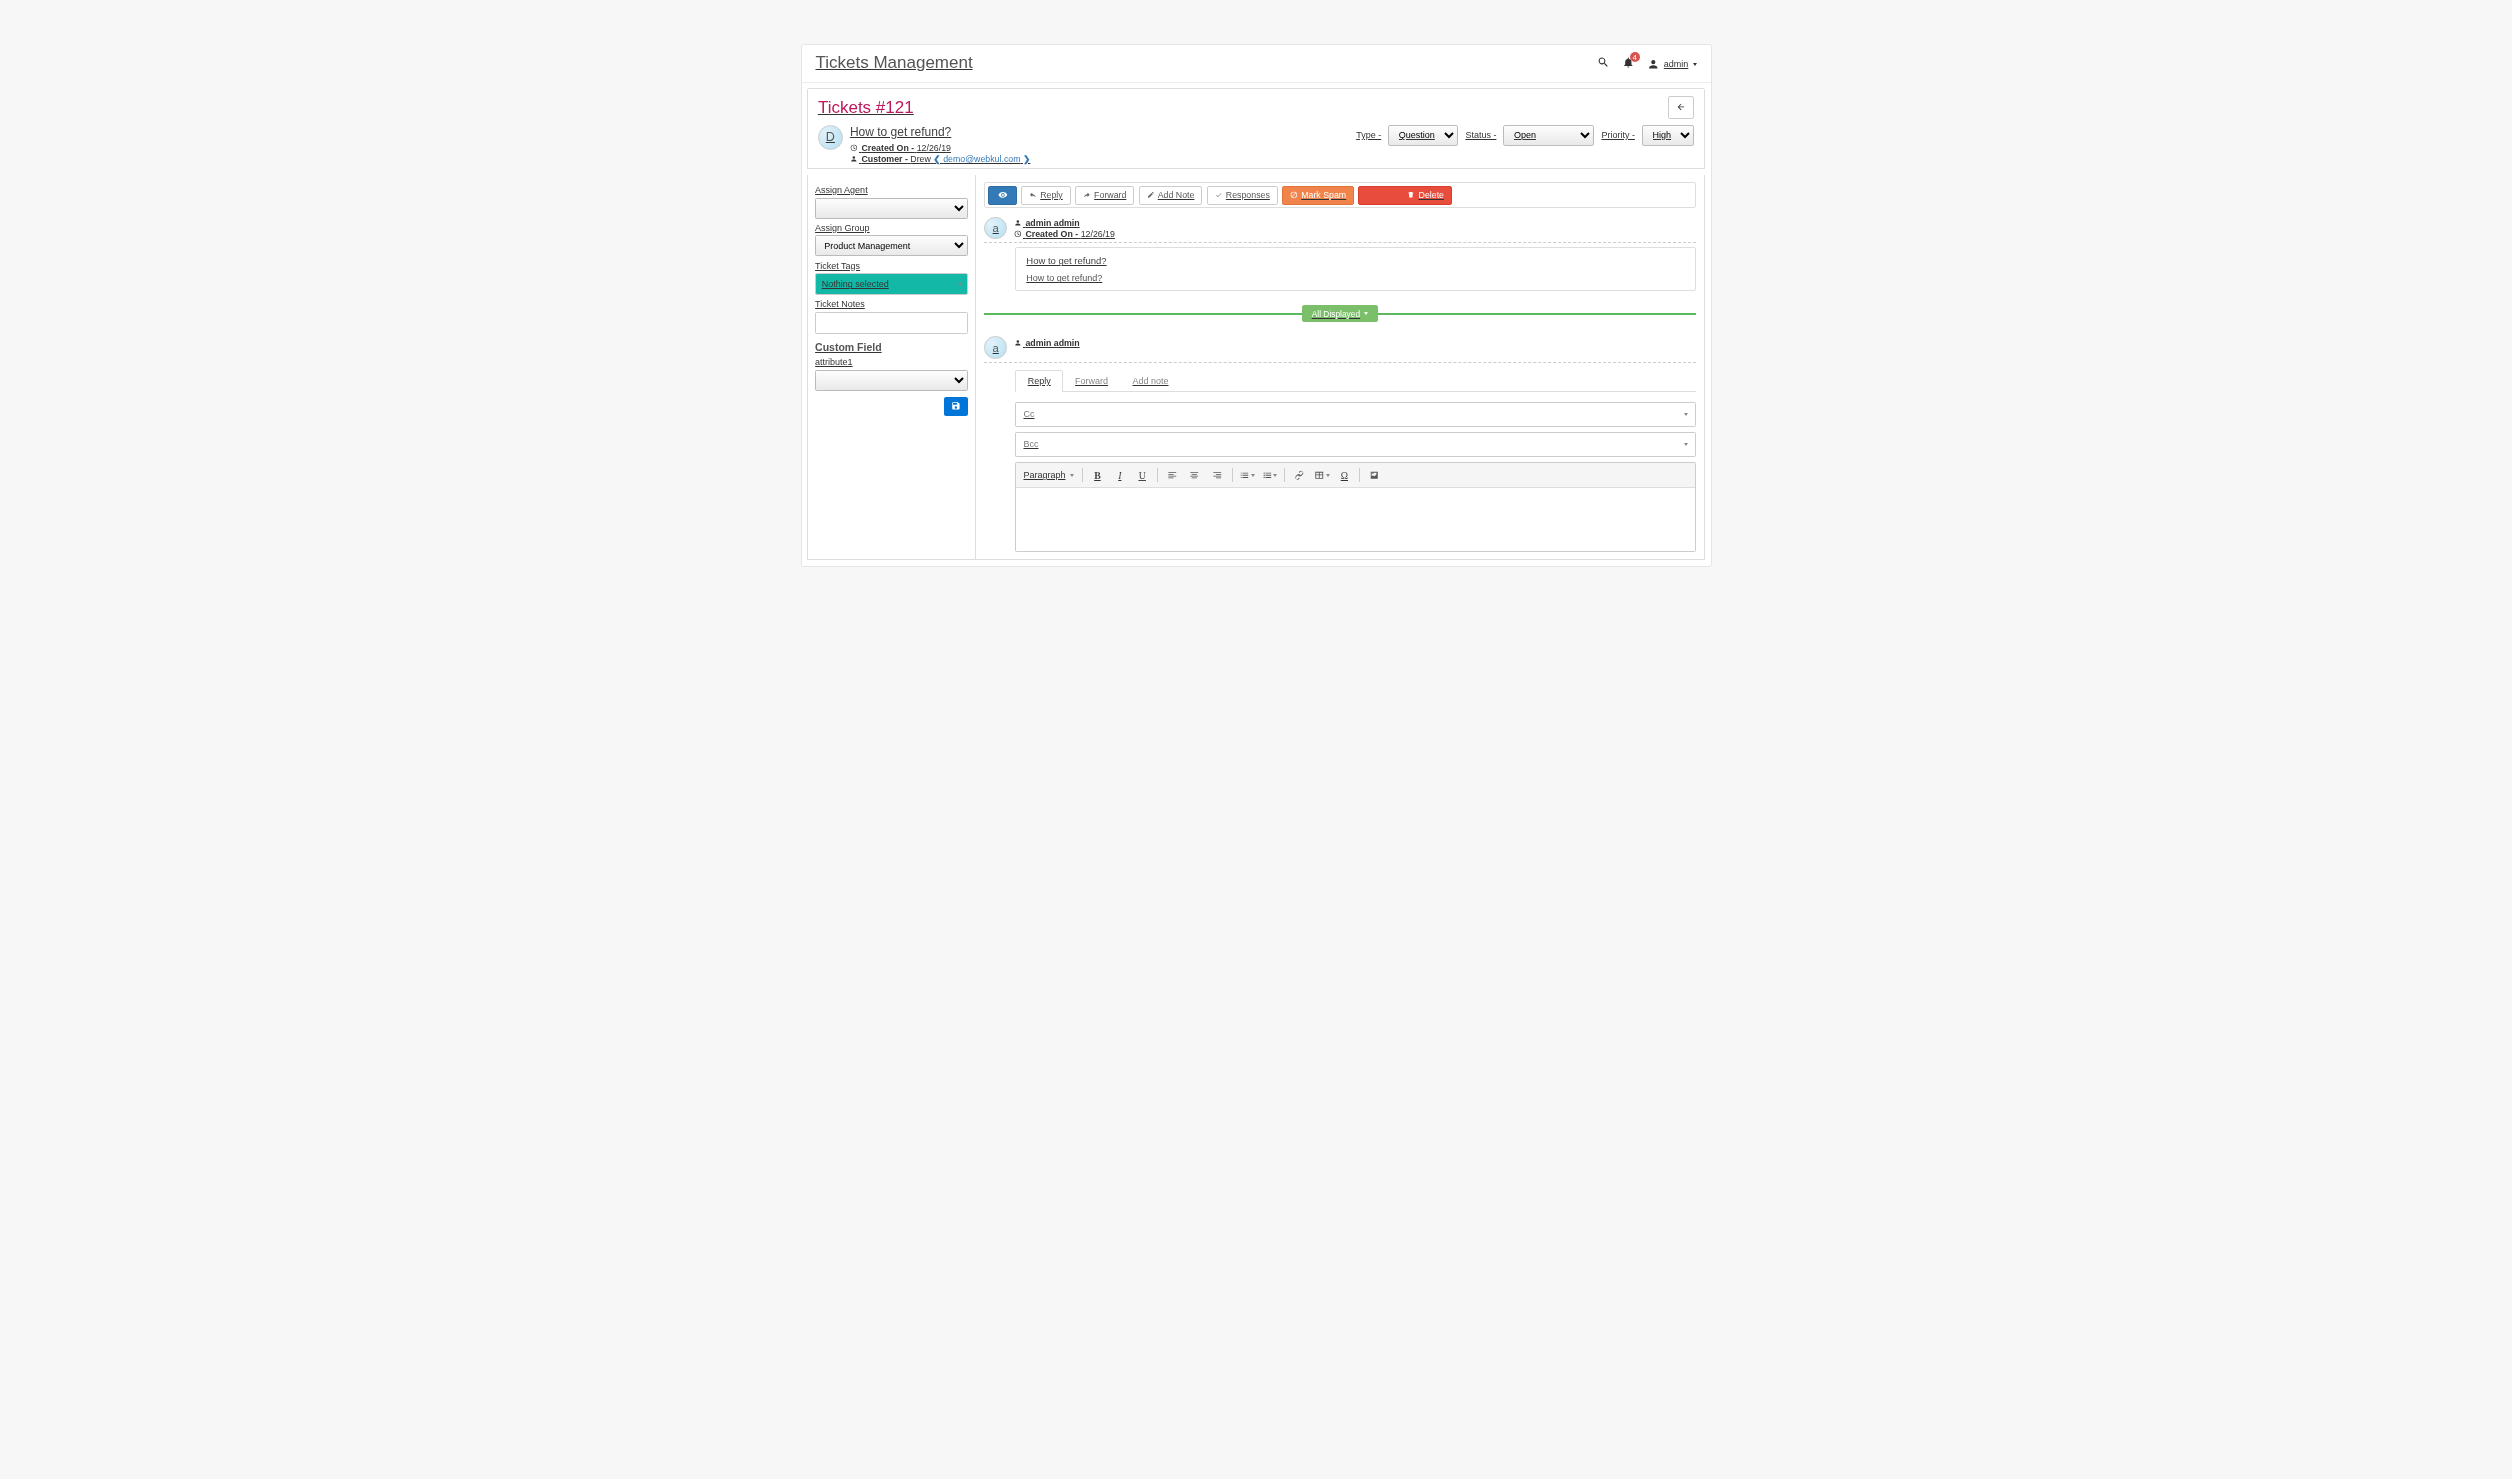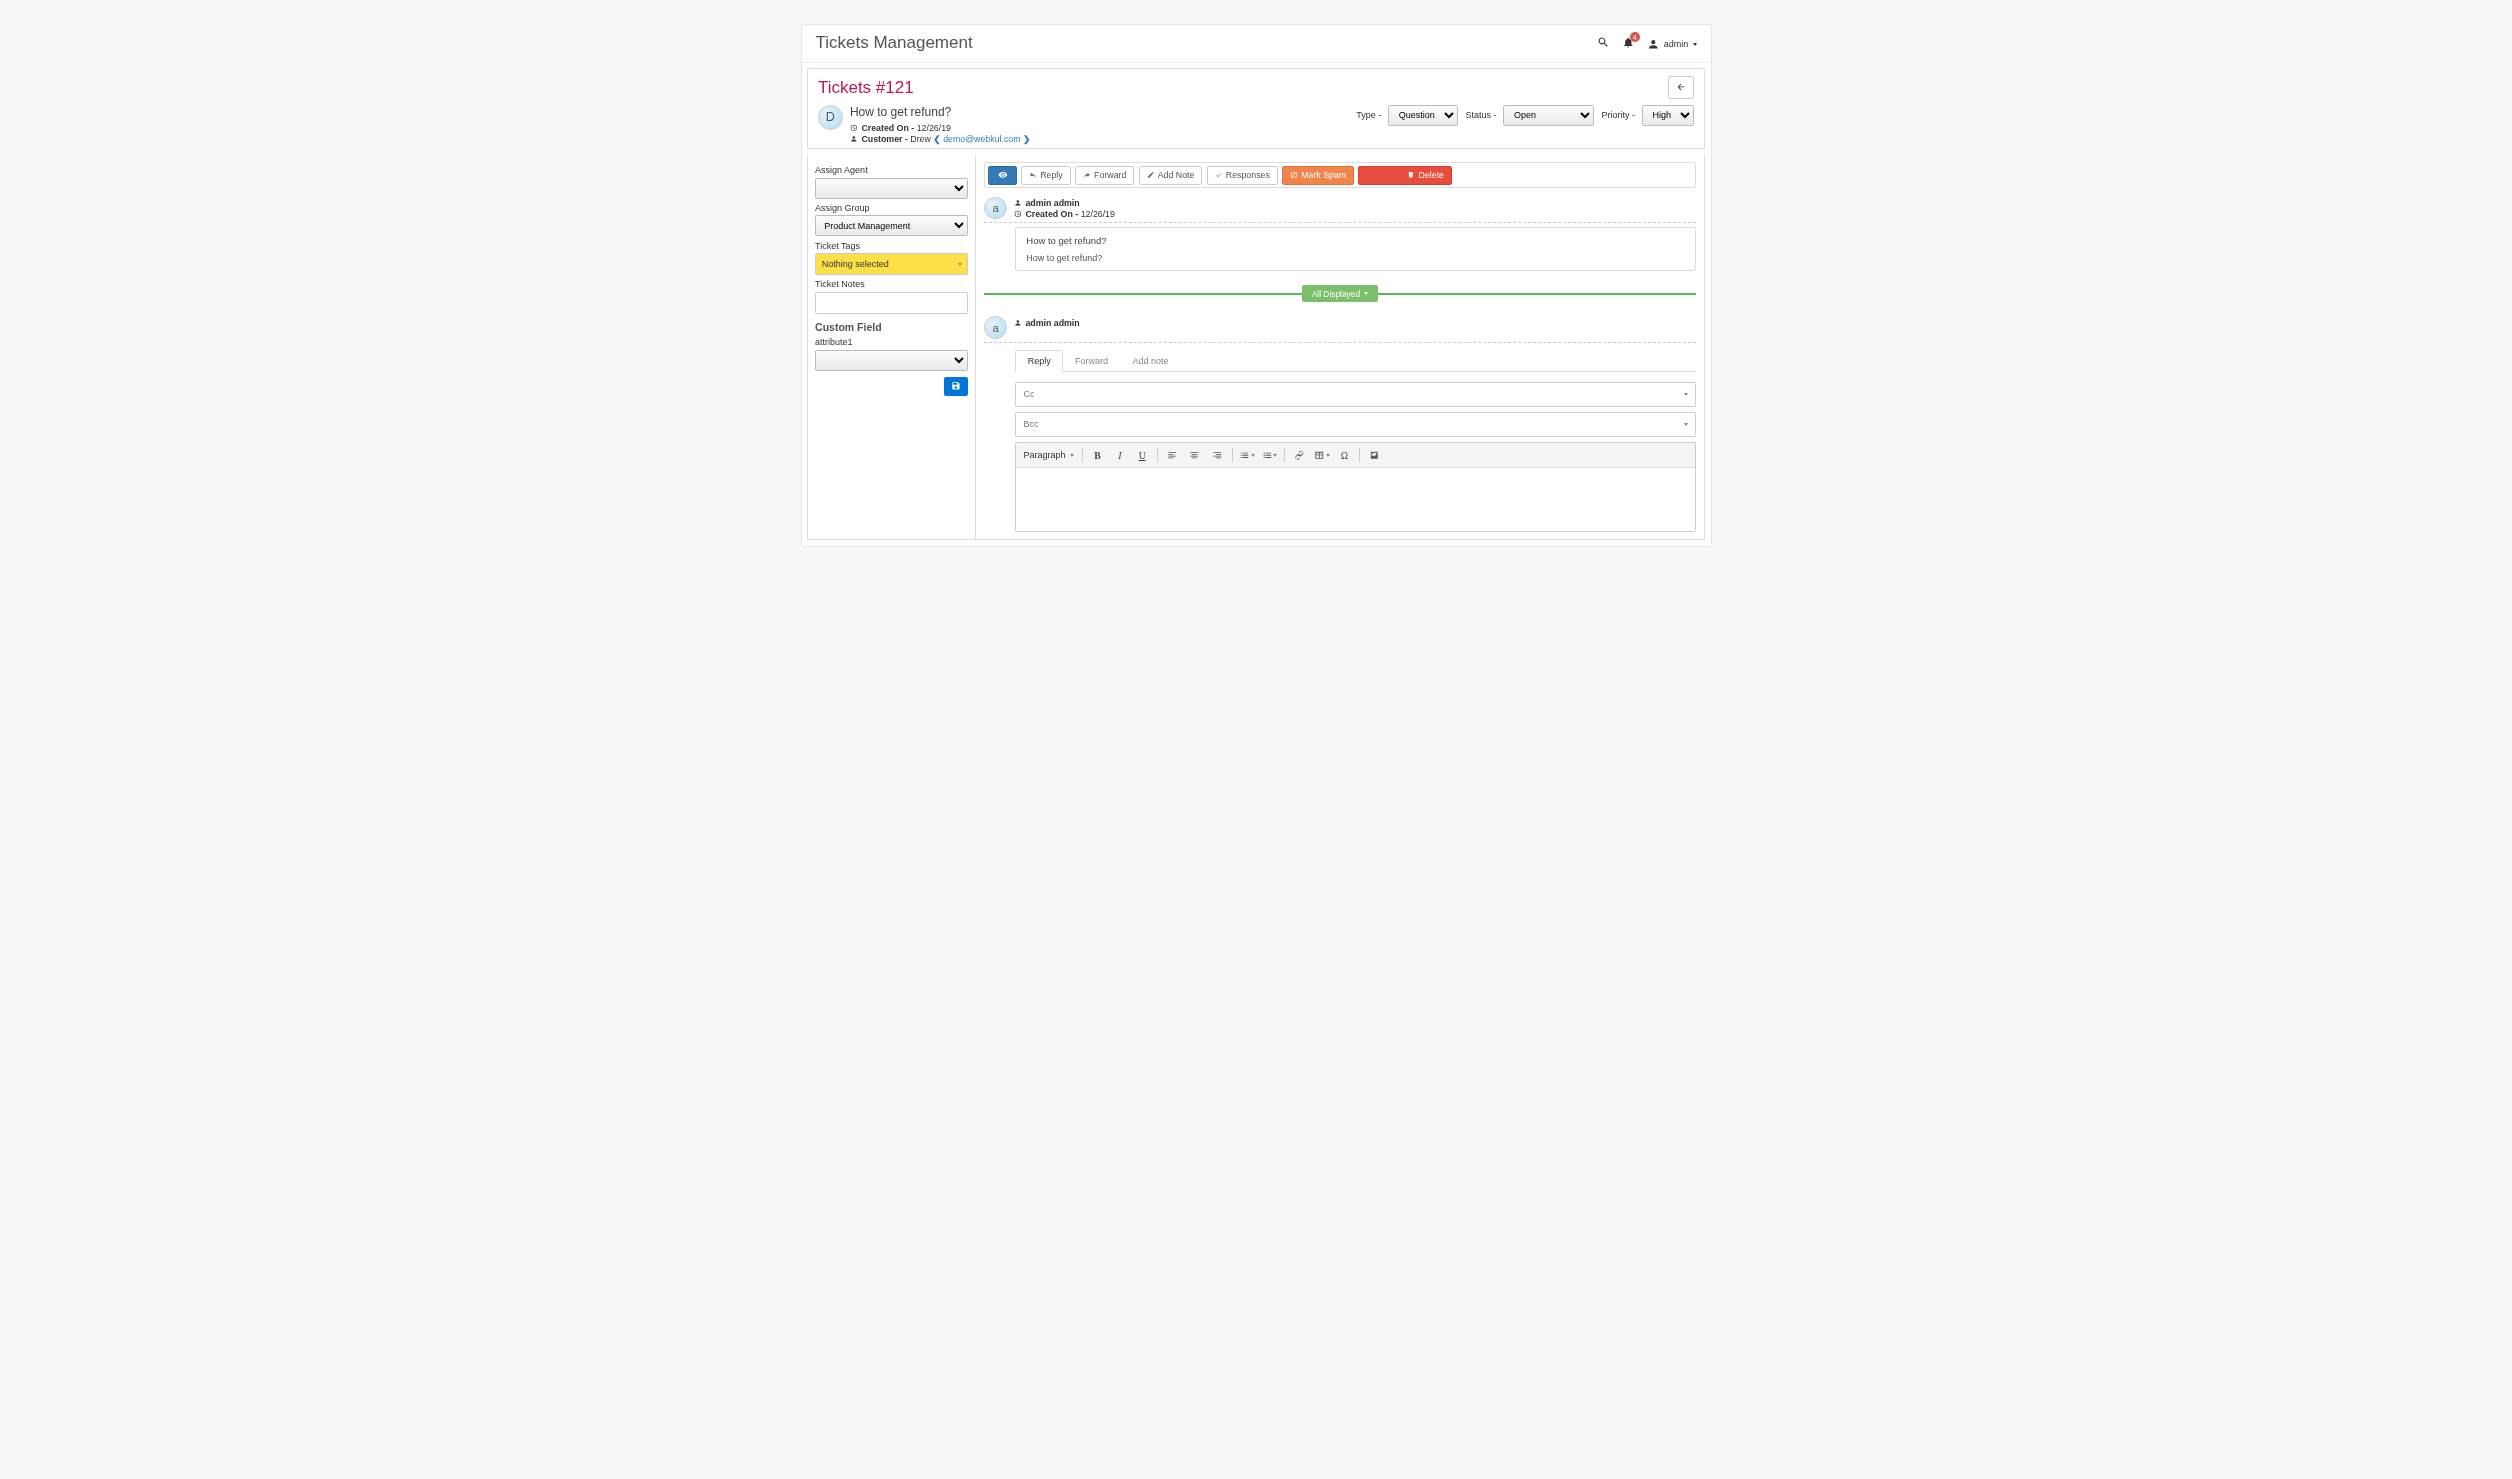--- a/index.html
+++ b/index.html
@@ -1,17 +1,17 @@
 <!DOCTYPE html>
 <html style="font-size:11.2px"><head>
 <meta charset="utf-8">
 <style>
 * { box-sizing: border-box; margin: 0; padding: 0; }
 body { font-family: -apple-system, "Helvetica Neue", Arial, sans-serif; background: #f7f7f7; font-size: 9px; color: #333; }
-.page { max-width: 911px; margin: 24px auto; background: #fff; border: 0.7px solid #e5e5e5; border-radius: 2.8px; overflow: hidden; }
+.page { max-width: 911px; margin: 44px auto; background: #fff; border: 0.7px solid #e5e5e5; border-radius: 2.8px; overflow: hidden; text-decoration: underline; }
 
 
 .topbar { display: flex; align-items: center; justify-content: space-between; padding: 8.4px 14px; border-bottom: 0.7px solid #eee; }
 .topbar h1 { font-size: 17px; font-weight: 400; color: #555; }
 .top-actions { display: flex; align-items: flex-end; gap: 12.6px; }
 .top-actions svg { width: 12.6px; height: 12.6px; fill: #333; }
 .bell-wrap { position: relative; }
 .badge { position: absolute; top: -4.2px; right: -5.6px; background: #d9534f; color: #fff; border-radius: 50%; font-size: 7px; width: 10.5px; height: 10.5px; display: flex; align-items: center; justify-content: center; }
 .user-menu { display: flex; align-items: center; gap: 4.2px; cursor: pointer; }
 .caret-down { width: 0; height: 0; border-left: 2.8px solid transparent; border-right: 2.8px solid transparent; border-top: 3.5px solid #333; }
@@ -37,21 +37,21 @@
 .selectors { display: flex; gap: 7px; align-items: center; }
 .selectors label { font-size: 9px; color: #333; text-align: center; }
 .sel { background: linear-gradient(#fdfdfd, #e9e9e9); border: 0.7px solid #bbb; border-radius: 2.1px; padding: 3.5px 5.6px; font-size: 9px; min-width: 70px; cursor: pointer; }
 
 
 .body { display: flex; margin: 0 5.6px 5.6px; border: 0.7px solid #ddd; border-top: none; }
 .sidebar { width: 168px; border-right: 0.7px solid #ddd; padding: 5.6px 7px 9.8px; }
 .sb-label { font-size: 9px; color: #333; margin: 4.2px 0 2.8px; }
 .sb-heading { font-size: 10.5px; font-weight: 600; color: #555; margin: 7px 0 4.2px; }
 .sb-select { width: 100%; background: linear-gradient(#fdfdfd, #e9e9e9); border: 0.7px solid #bbb; border-radius: 1.4px; padding: 3.5px 4.2px; font-size: 9px; cursor: pointer; }
-.sb-dropdown { width: 100%; background: #fde047; border: 0.7px solid #ccc; border-radius: 2.1px; padding: 4.9px 5.6px; font-size: 9px; display: flex; justify-content: space-between; align-items: center; cursor: pointer; }
+.sb-dropdown { width: 100%; background: #14b8a6; border: 0.7px solid #ccc; border-radius: 2.1px; padding: 4.9px 5.6px; font-size: 9px; display: flex; justify-content: space-between; align-items: center; cursor: pointer; }
 .sb-input { width: 100%; border: 0.7px solid #ccc; border-radius: 1.4px; padding: 4.9px 4.2px; font-size: 9px; }
 .save-btn { float: right; margin-top: 5.6px; background: #0275d8; border: none; border-radius: 2.1px; padding: 4.9px 7px; cursor: pointer; }
 .save-btn svg { width: 9.8px; height: 9.8px; fill: #fff; display: block; }
 
 .main { flex: 1; padding: 7px 8.4px; }
 
 
 .toolbar { display: flex; gap: 4.2px; margin-bottom: 8.4px; border: 0.7px solid #ddd; border-radius: 2.1px; padding: 2.8px; }
 .btn { border: 0.7px solid #ccc; background: #fff; border-radius: 2.1px; padding: 2.8px 7px; font-size: 8.8px; cursor: pointer; display: inline-flex; align-items: center; gap: 3.5px; color: #555; }
 .btn svg { width: 7.7px; height: 7.7px; fill: #666; }

